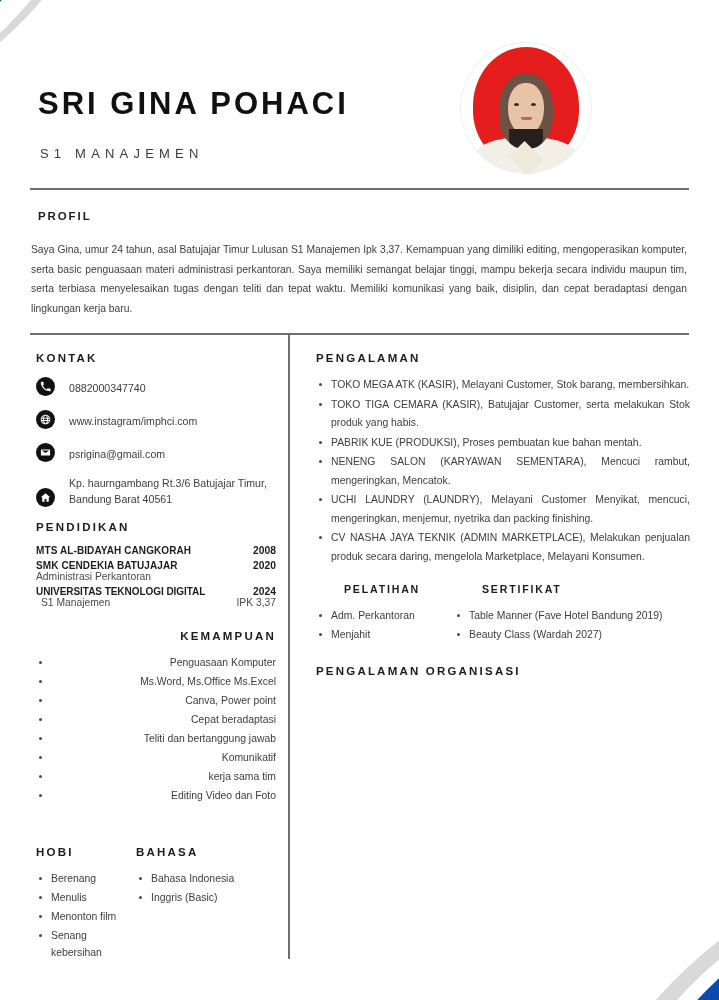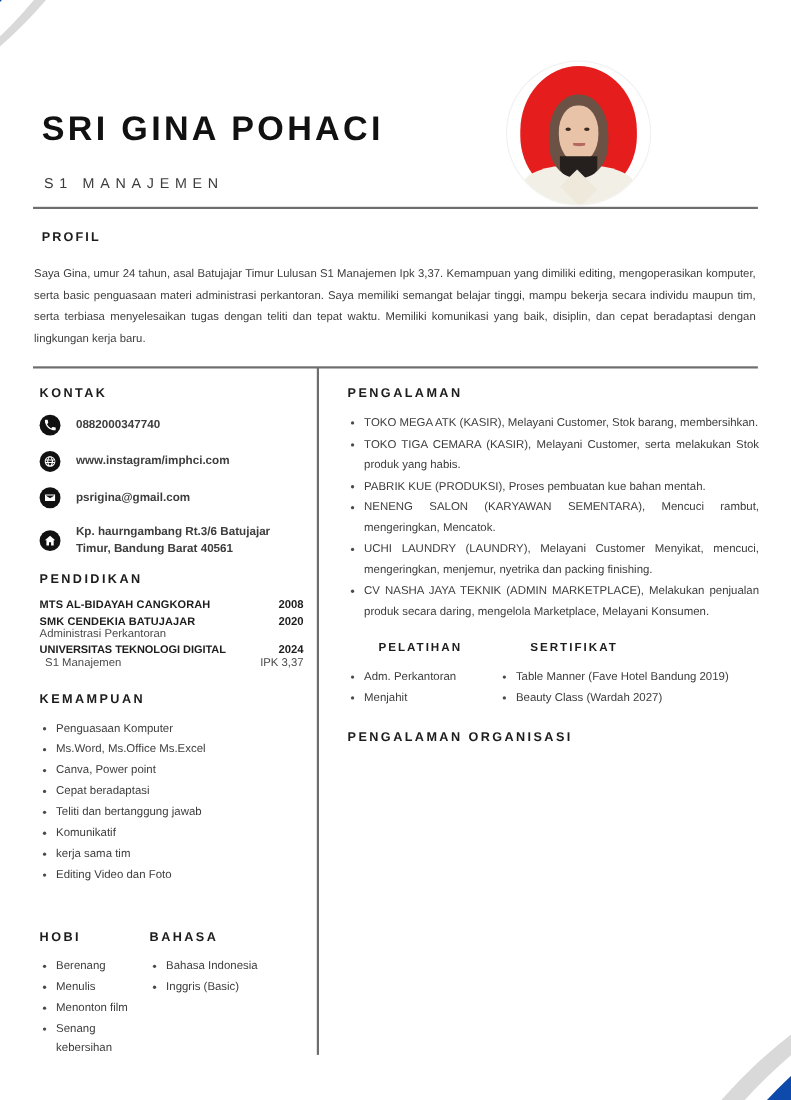--- a/index.html
+++ b/index.html
@@ -59,21 +59,21 @@
   }
   #deco-br-blue {
     right:-272px; bottom:-352px;
     width:452px; height:452px;
     border-radius:100% 0 0 0;
     background:#0e4aab;
     transform:rotate(-10deg);
   }
 
   
-  #header { position:absolute; left:0; top:13px; width:639px; height:185px; }
+  #header { position:absolute; left:0; top:0; width:639px; height:185px; }
   #name {
     position:absolute; left:38px; top:86px;
     font-size:31px; font-weight:bold;
     letter-spacing:3.0px;
     color:#111111;
     white-space:nowrap;
   }
   #subtitle {
     position:absolute; left:40px; top:146px;
     font-size:13px; letter-spacing:5.2px;
@@ -141,21 +141,21 @@
   #col-left  { position:absolute; left:36px;  top:352px; width:240px; }
   #col-right { position:absolute; left:316px; top:352px; width:374px; }
 
   .sec-head {
     font-size:11.5px; font-weight:bold; letter-spacing:2.2px;
     color:#1c1c1c; margin-bottom:12px;
   }
   .sec-head.sm { font-size:10.6px; letter-spacing:1.8px;padding-left:28px; }
 
   
-  .contact-row { display:flex; align-items:center; margin-bottom:13px;font-weight:bold; }
+  .contact-row { display:flex; align-items:flex-end; margin-bottom:13px; }
   .cicon {
     flex:0 0 auto; width:19px; height:19px; border-radius:50%;
     background:#111111; margin-right:14px; margin-top:1px;
     display:flex; align-items:center; justify-content:center;
   }
   .cicon svg { width:11px; height:11px; fill:#ffffff; }
   .ctext { font-size:10.6px; line-height:16px; color:#3d3d3d; }
 
   
   #edu { margin-top:14px; }
@@ -172,21 +172,21 @@
   ul.bul li {
     position:relative; padding-left:15px;
     font-size:10.4px; line-height:17px; color:#3d3d3d; margin-bottom:2px;
   }
   ul.bul li::before {
     content:""; position:absolute; left:3px; top:7px;
     width:3.2px; height:3.2px; border-radius:50%; background:#4a4a4a;
   }
   ul.bul.just li { text-align:justify; line-height:18.5px; margin-bottom:1px; }
 
-  #kemampuan { margin-top:22px; }
+  #kemampuan { margin-top:22px;text-align:right; }
   #hobi-bahasa { margin-top:42px; display:flex; }
   #hobi   { width:100px; }
   #bahasa { width:140px; }
 
   
   #pengalaman ul li { line-height:18.5px; }
   #two-col { display:flex; margin-top:17px; }
   #pelatihan { width:138px; }
   #sertifikat{ width:236px; }
   #organisasi { margin-top:20px; }
@@ -336,21 +336,21 @@
       </div>
     </div>
   </div>
 
   <div id="col-right">
 
     <div id="pengalaman">
       <div class="sec-head">PENGALAMAN</div>
       <ul class="bul just">
         <li>TOKO MEGA ATK (KASIR), Melayani Customer, Stok barang, membersihkan.</li>
-        <li>TOKO TIGA CEMARA (KASIR), Melayani Customer, serta melakukan Stok produk yang habis.</li>
+        <li>TOKO TIGA CEMARA (KASIR), Batujajar Customer, serta melakukan Stok produk yang habis.</li>
         <li>PABRIK KUE (PRODUKSI), Proses pembuatan kue bahan mentah.</li>
         <li>NENENG SALON (KARYAWAN SEMENTARA), Mencuci rambut, mengeringkan, Mencatok.</li>
         <li>UCHI LAUNDRY (LAUNDRY), Melayani Customer Menyikat, mencuci, mengeringkan, menjemur, nyetrika dan packing finishing.</li>
         <li>CV NASHA JAYA TEKNIK (ADMIN MARKETPLACE), Melakukan penjualan produk secara daring, mengelola Marketplace, Melayani Konsumen.</li>
       </ul>
     </div>
 
     <div id="two-col">
       <div id="pelatihan">
         <div class="sec-head sm">PELATIHAN</div>

